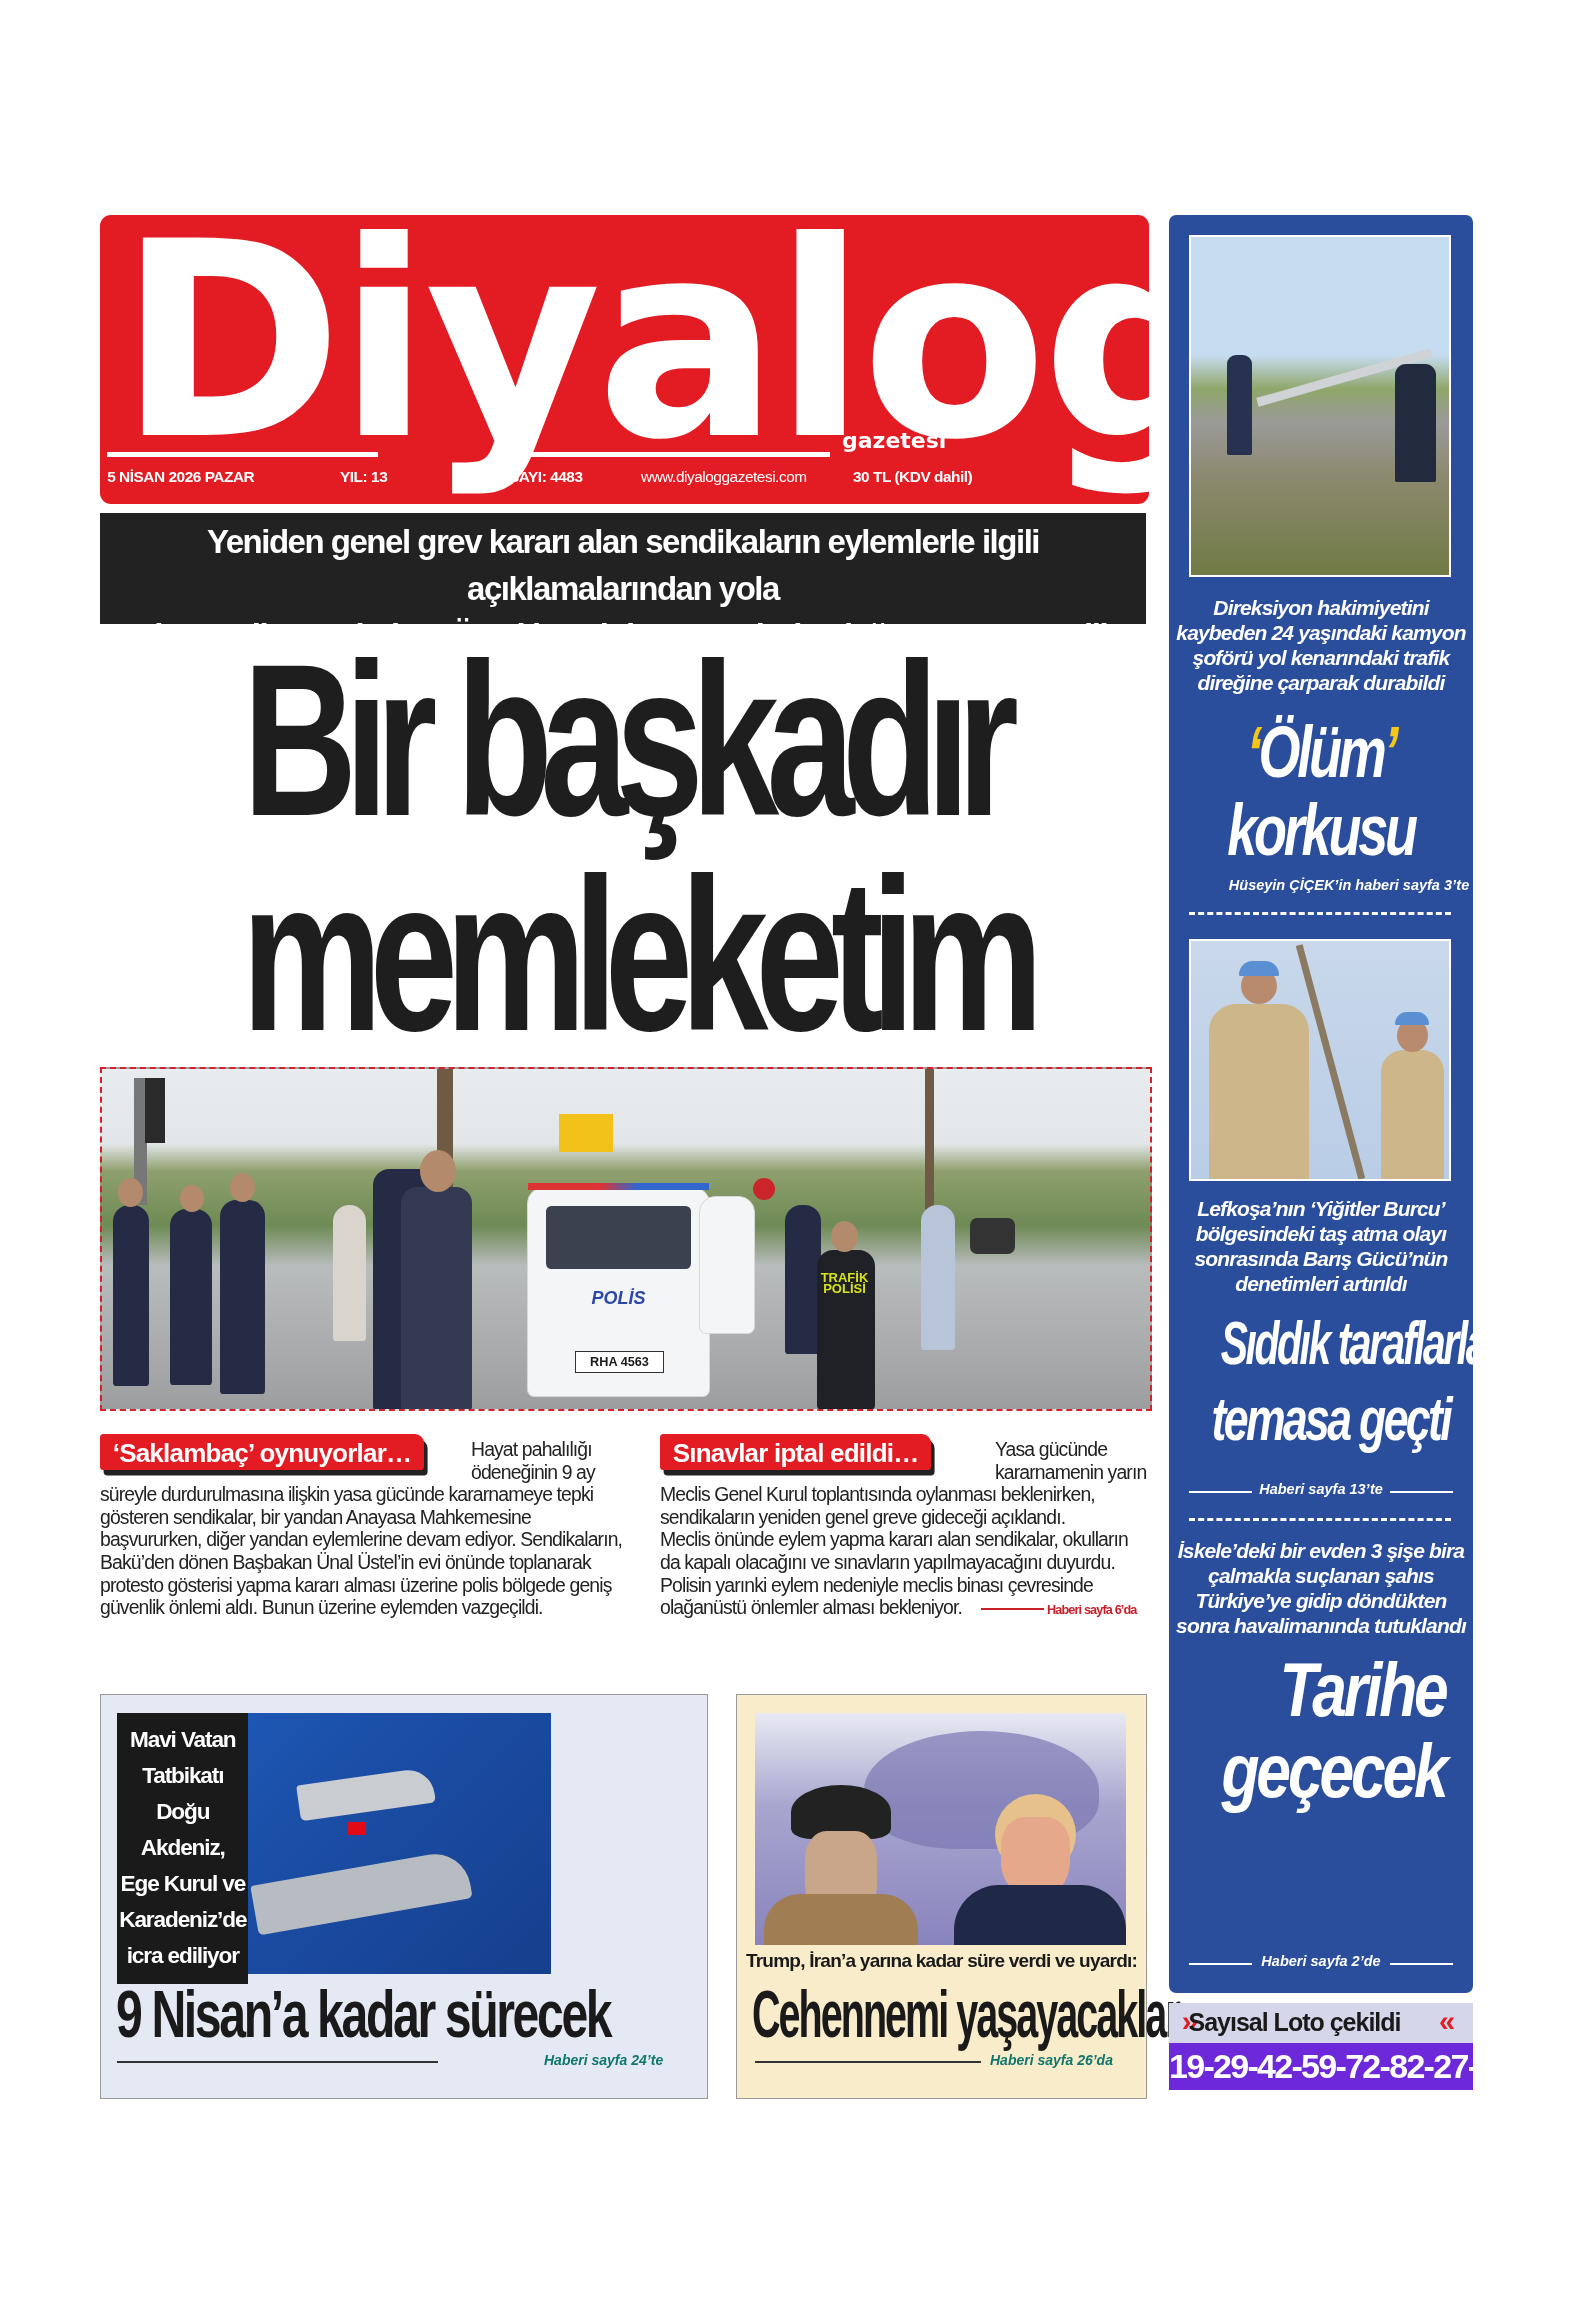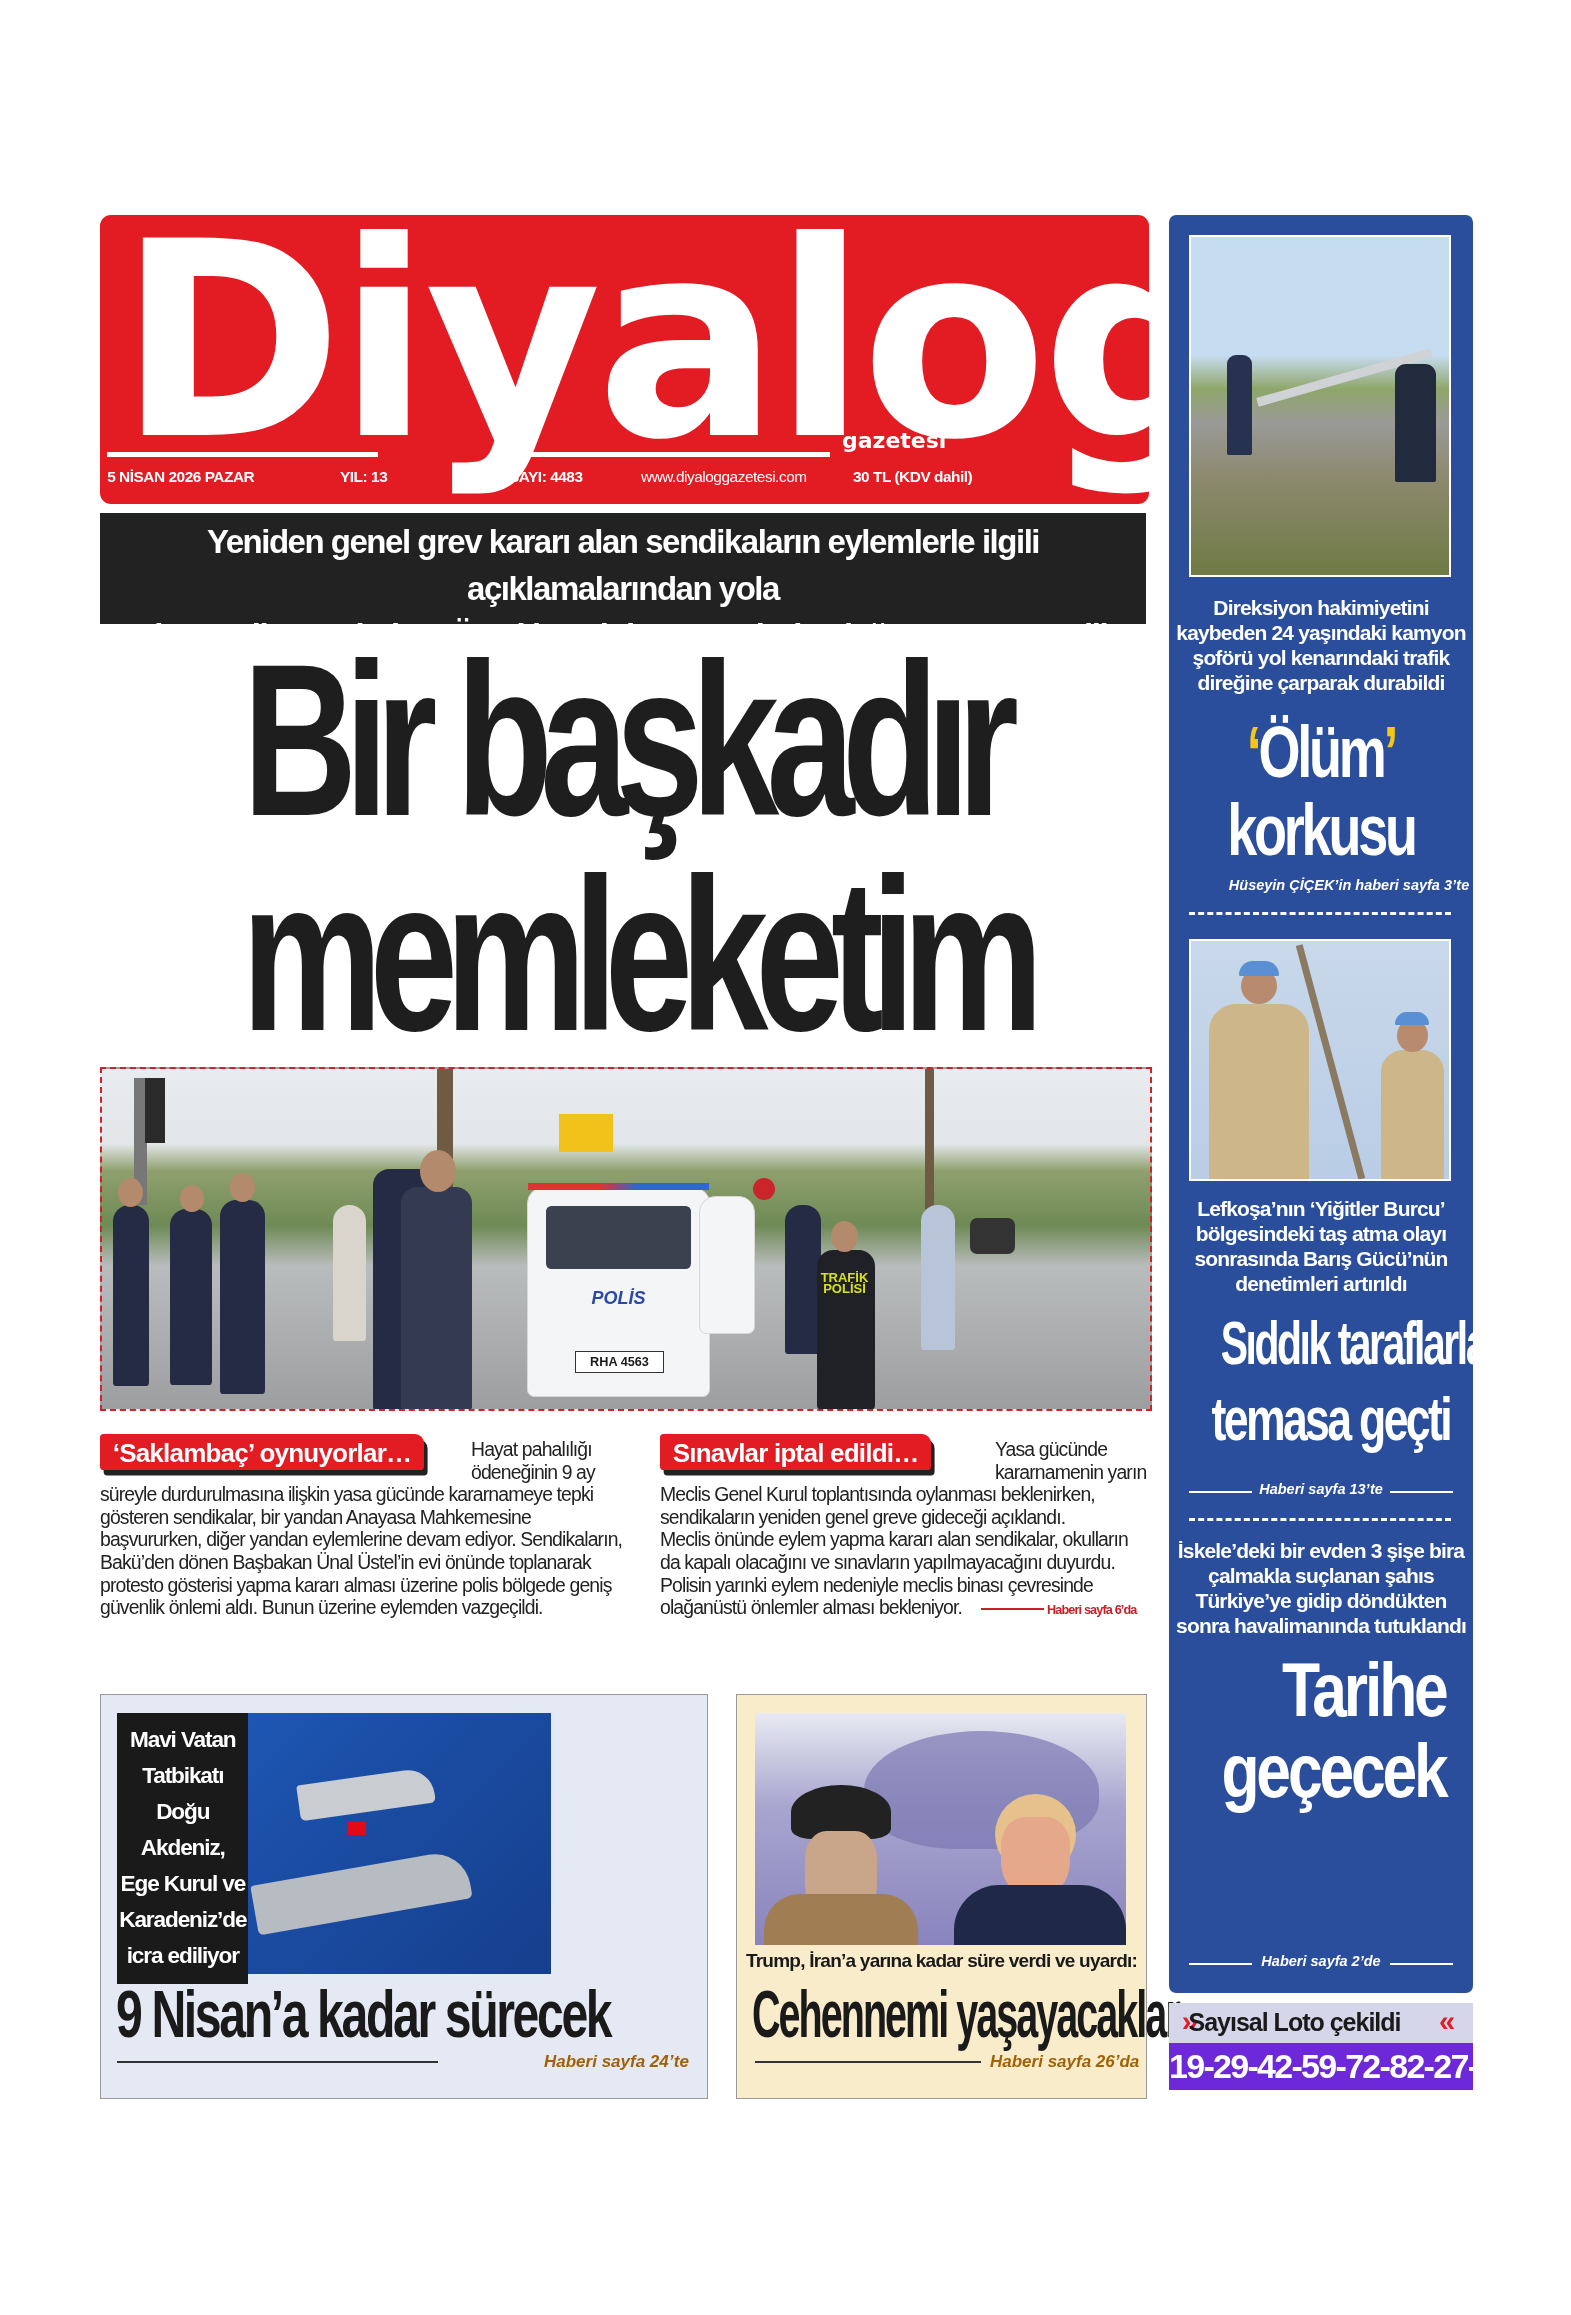--- a/index.html
+++ b/index.html
@@ -32,26 +32,26 @@
   .tag { position: absolute; background: #e31b23; color: #fff; font-weight: bold; font-size: 26px; padding: 3.6px 12.7px 1.8px 12.7px; border-radius: 3.6px 9px 3.6px 3.6px; box-shadow: 3.6px 5.4px 0 #222; white-space: nowrap; letter-spacing: -0.03em; }
   .body { position: absolute; font-size: 19.4px; line-height: 22.6px; letter-spacing: -0.045em; color: #222; }
   .body .lead { position: absolute; }
   .ref-red { color: #c8202a; font-weight: bold; font-size: 12.7px; }
 
   
   #box-navy { left: 100px; top: 1694px; width: 606px; height: 403px; background: #e4e9f3; border: 1.8px solid #999; }
   #box-trump { left: 736px; top: 1694px; width: 409px; height: 403px; background: #f9ecca; border: 1.8px solid #999; }
   .bigline { position: absolute; font-weight: bold; color: #1a1a1a; white-space: nowrap; letter-spacing: -0.05em; transform-origin: left top; }
   .refline { position: absolute; height: 1.8px; background: #333; }
-  .ref-blk { position: absolute; font-weight: bold; font-size: 17px; color: #a16207; white-space: nowrap; font-style: italic; }
+  .ref-blk { position: absolute; font-weight: bold; font-size: 14px; color: #0f766e; white-space: nowrap; font-style: italic; }
 
   
   #sidebar { left: 1169px; top: 215px; width: 304px; height: 1778px; background: #2a4e9b; border-radius: 7.2px; }
   .sb-photo { position: absolute; left: 20px; width: 262px; border: 2.7px solid #fff; box-sizing: border-box; overflow: hidden; }
-  .sb-txt { position: absolute; left: 0; width: 304px; text-align: center; color: #fff; font-weight: bold; }
+  .sb-txt { position: absolute; left: 0; width: 304px; text-align: center; color: #fff; font-weight: bold; font-style: italic; }
   .sb-dash { position: absolute; left: 20px; width: 262px; height: 0; border-top: 3.6px dashed #fff; }
   .sb-ref { position: absolute; left: 0; width: 304px; text-align: center; color: #fff; font-weight: bold; font-size: 14.5px; font-style: italic; }
   .sb-ref-line { position: absolute; height: 1.8px; background: #fff; }
 
   #loto-title { left: 1169px; top: 2003px; width: 304px; height: 40px; background: #d6d6ea; }
   #loto-nums { left: 1169px; top: 2043px; width: 304px; height: 47px; background: #6d28d9; }
 </style>
 </head>
 <body>
 

